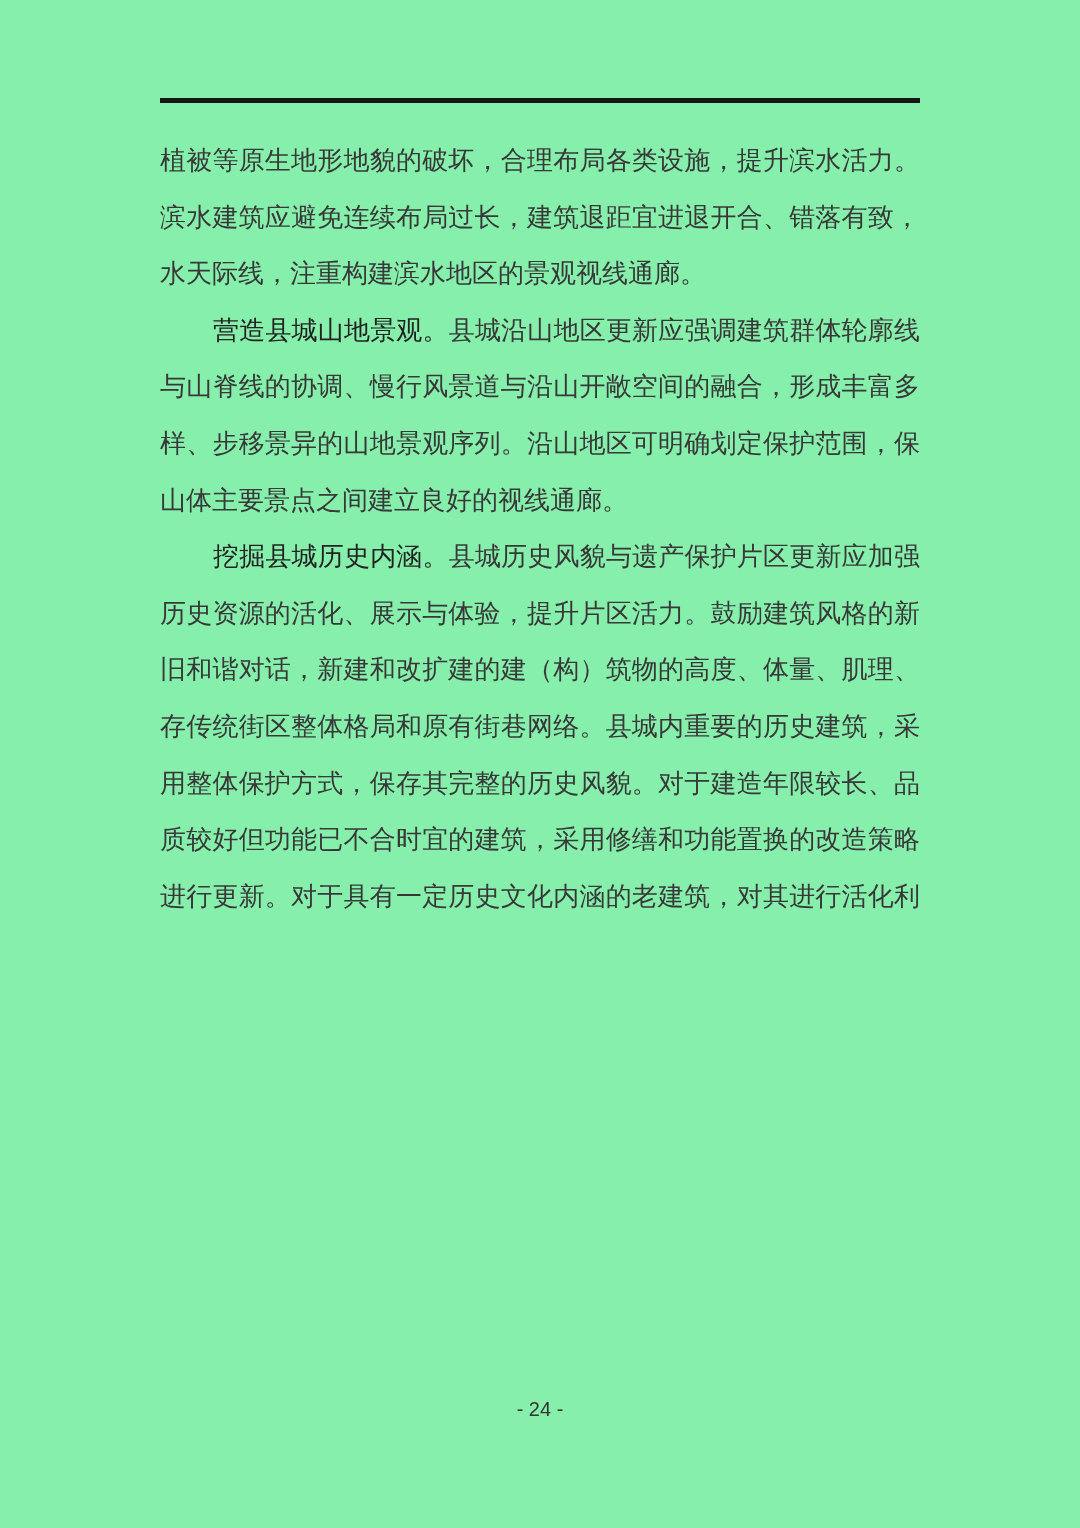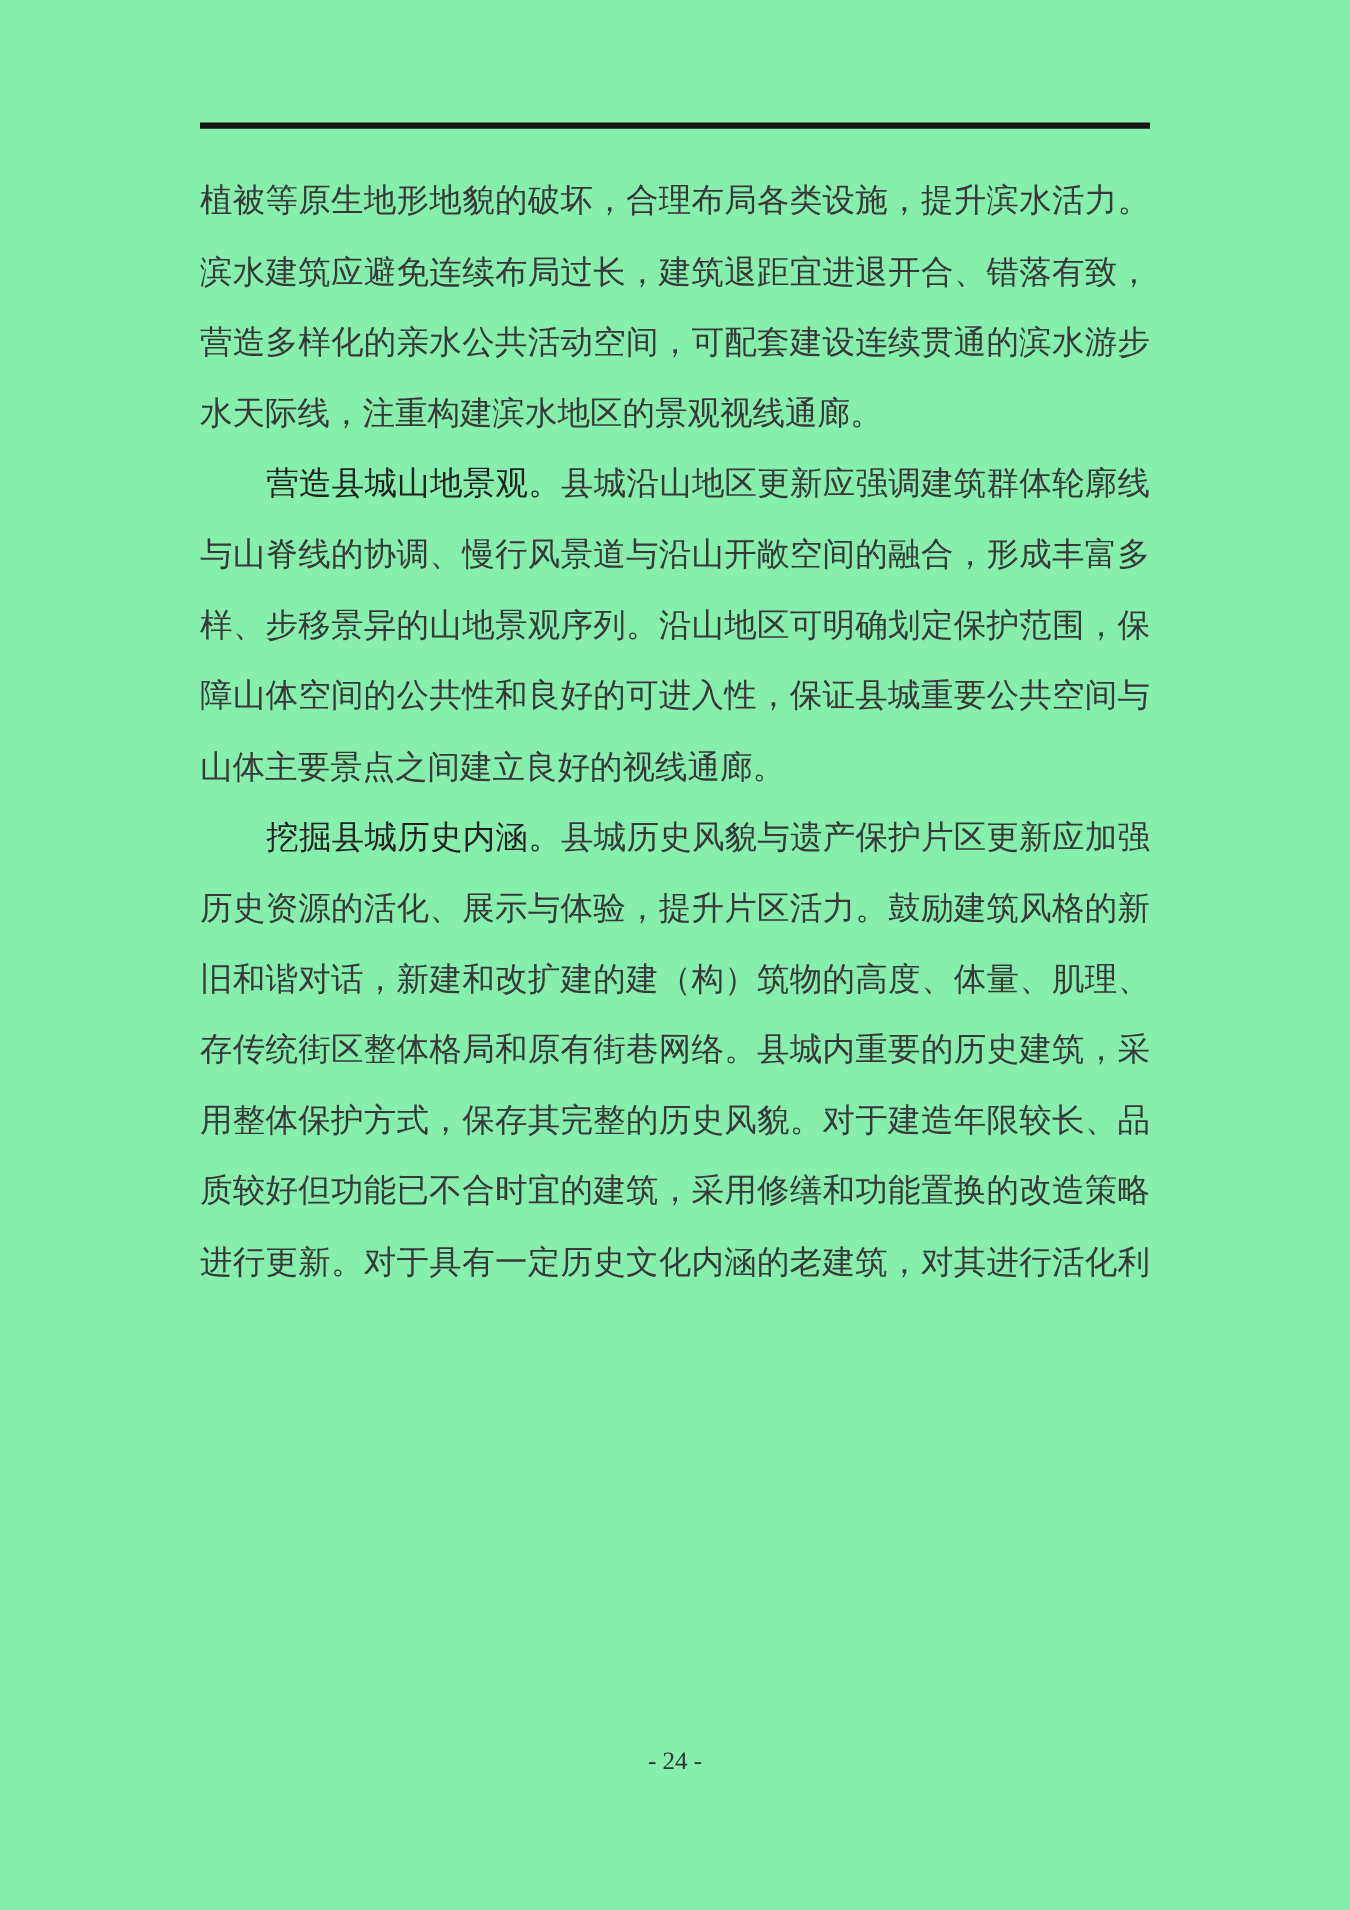--- a/index.html
+++ b/index.html
@@ -56,41 +56,39 @@
   }
   .footer-pagenum {
     position: absolute;
     left: 0;
     top: 1396px;
     width: 1080px;
     text-align: center;
     font-size: 20px;
     line-height: 26px;
     color: #333333;
-    font-family: Liberation Serif, serif;
+    font-family: Liberation Sans, sans-serif;
   }
 </style>
 </head>
 <body>
 
 <div class="page">
 
   <div class="header-rule"></div>
 
   <div class="doc-body">
 
     <div class="line">植被等原生地形地貌的破坏，合理布局各类设施，提升滨水活力。</div>
     <div class="line">滨水建筑应避免连续布局过长，建筑退距宜进退开合、错落有致，</div>
-    <div class="line">营造多样化的亲水公共活动空间，可配套建设连续贯通的滨水游步</div>
     <div class="line para-end">水天际线，注重构建滨水地区的景观视线通廊。</div>
 
     <div class="line indent"><span class="lead">营造县城山地景观。</span><span>县城沿山地区更新应强调建筑群体轮廓线</span></div>
     <div class="line">与山脊线的协调、慢行风景道与沿山开敞空间的融合，形成丰富多</div>
     <div class="line">样、步移景异的山地景观序列。沿山地区可明确划定保护范围，保</div>
-    <div class="line">障山体空间的公共性和良好的可进入性，保证县城重要公共空间与</div>
     <div class="line para-end">山体主要景点之间建立良好的视线通廊。</div>
 
     <div class="line indent"><span class="lead">挖掘县城历史内涵。</span><span>县城历史风貌与遗产保护片区更新应加强</span></div>
     <div class="line">历史资源的活化、展示与体验，提升片区活力。鼓励建筑风格的新</div>
     <div class="line">旧和谐对话，新建和改扩建的建（构）筑物的高度、体量、肌理、</div>
     <div class="line">存传统街区整体格局和原有街巷网络。县城内重要的历史建筑，采</div>
     <div class="line">用整体保护方式，保存其完整的历史风貌。对于建造年限较长、品</div>
     <div class="line">质较好但功能已不合时宜的建筑，采用修缮和功能置换的改造策略</div>
     <div class="line">进行更新。对于具有一定历史文化内涵的老建筑，对其进行活化利</div>
   </div>

